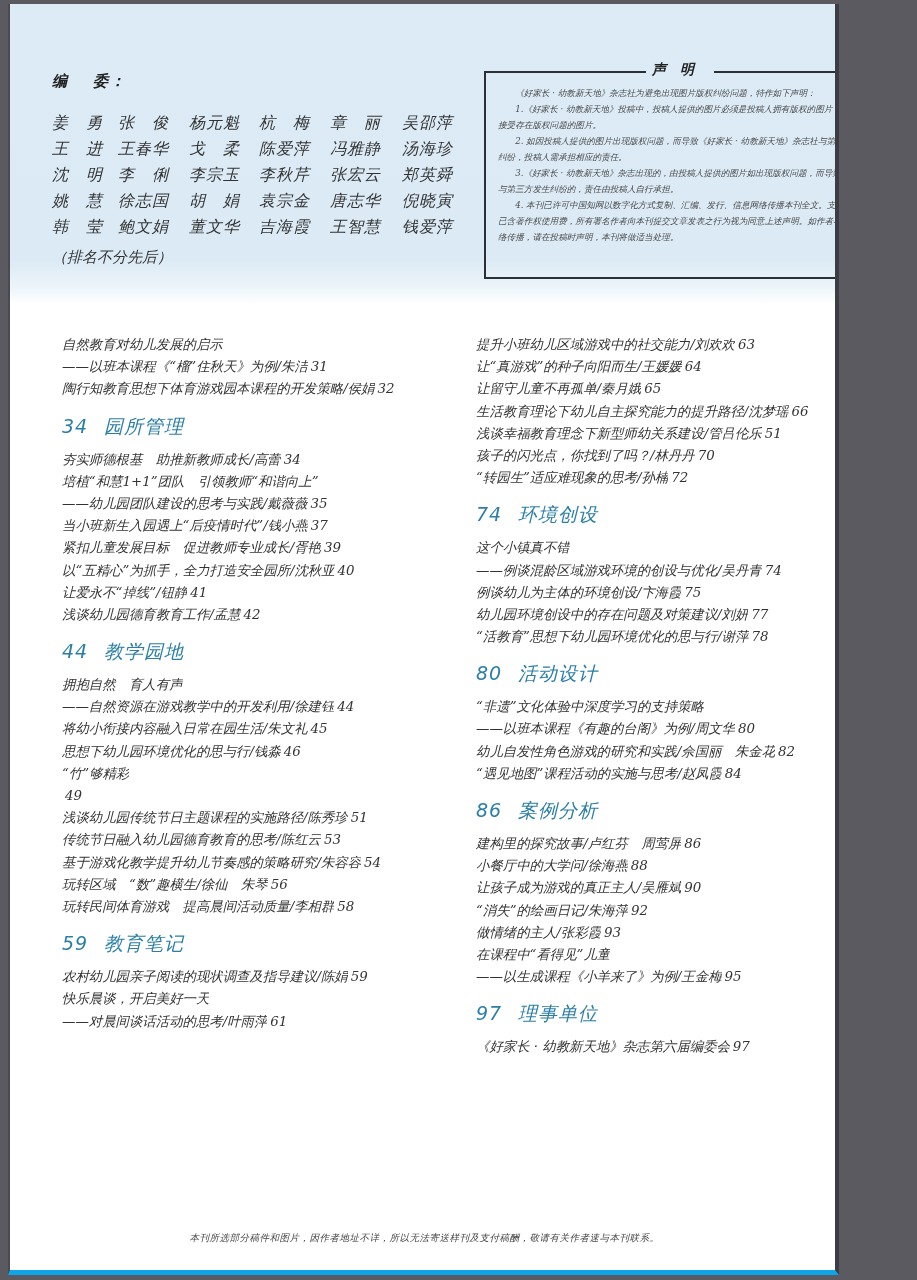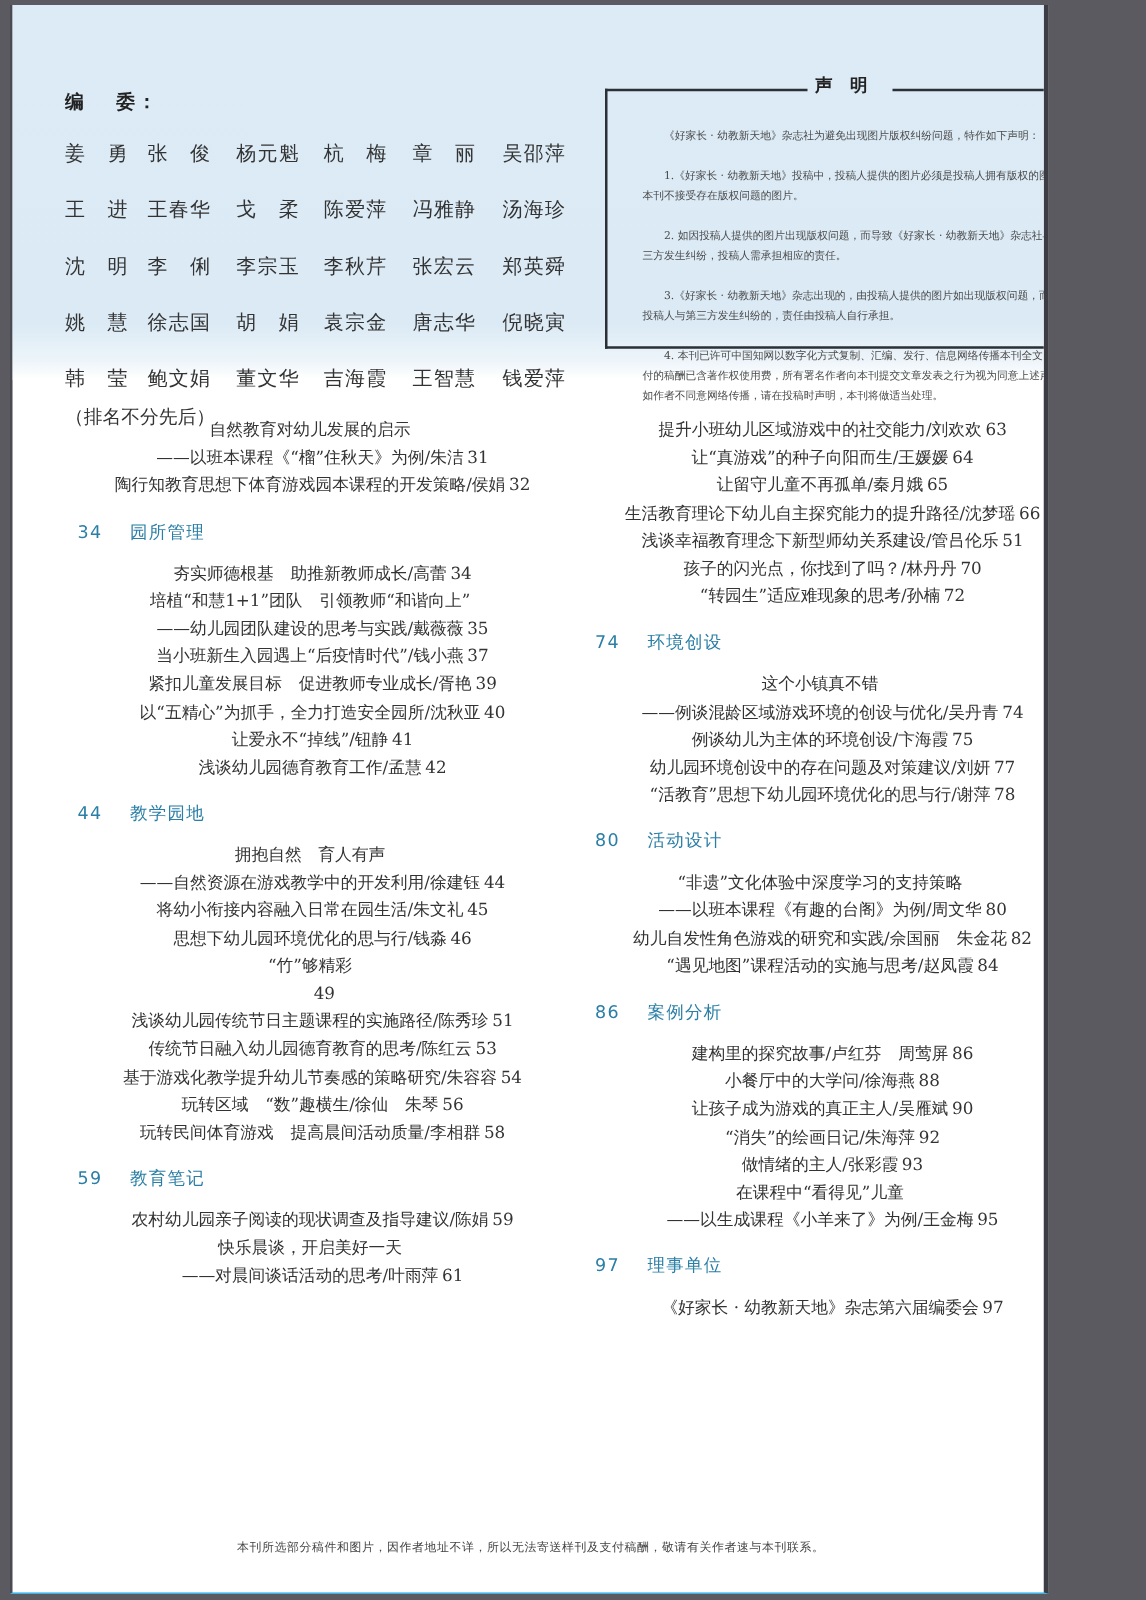--- a/index.html
+++ b/index.html
@@ -6,41 +6,42 @@
   body {
     width: 917px; height: 1280px; overflow: hidden;
     background: #5a5a60;
     font-family: "DejaVu Serif", "Liberation Serif", serif;
   }
   .page {
     position: absolute; left: 8px; top: 4px; width: 831px; height: 1271px;
     background: #ffffff;
     border-left: 2px solid #4a4a52;
     border-right: 4px solid #3c3c44;
-    border-bottom: 1px solid #0ea5e9;
+    border-bottom: 5px solid #0ea5e9;
     box-sizing: border-box;
     overflow: hidden;
+    font-style: italic;
   }
   .top-band {
     position: absolute; left: 0; top: 0; width: 100%; height: 300px;
     background: linear-gradient(to bottom, #dcebf6 0%, #dbeaf5 85%, #eef5fa 95%, #ffffff 100%);
   }
   .editors {
     position: absolute; left: 42px; top: 68px; width: 420px;
     color: #2a2a2a;
   }
   .editors-label {
     font-family: "DejaVu Sans", sans-serif; font-weight: bold;
     font-size: 15px; letter-spacing: 2px; margin-bottom: 22px;
     color: #222;
   }
   .editors-label .gap { display: inline-block; width: 24px; }
   .names-grid {
     display: grid; grid-template-columns: 66px 71px 70px 71px 72px 60px;
-    row-gap: 24px; font-size: 16px; color: #333;
+    row-gap: 5px; font-size: 16px; color: #333;
   }
   .names-grid span { white-space: nowrap; letter-spacing: 1px; }
   .names-note { margin-top: 10px; font-size: 15px; color: #333; }
 
   .statement {
     position: absolute; left: 474px; top: 67px; width: 392px; height: 208px;
     border: 2px solid #2b2f36; border-top: none;
     box-sizing: border-box; padding: 14px 0 6px 12px;
     font-size: 8.6px; line-height: 16px; color: #4a4a4a;
   }
@@ -50,35 +51,35 @@
   .statement-top::before, .statement-top::after {
     content: ""; position: absolute; top: 0; height: 2px; background: #2b2f36;
   }
   .statement-top::before { left: 0; width: 162px; }
   .statement-top::after { right: 0; width: 162px; }
   .statement-title {
     position: absolute; left: 0; right: 0; top: -10px; text-align: center;
     font-family: "DejaVu Sans", sans-serif; font-weight: bold; font-size: 14px;
     color: #222; letter-spacing: 14px;
   }
-  .statement p { margin: 16px; text-indent: 2em; }
+  .statement p { margin: 0; text-indent: 2em; }
 
   .toc-col { position: absolute; top: 330px; }
   .toc-left { left: 52px; width: 392px; }
   .toc-right { left: 466px; width: 380px; }
   .toc-line {
-    display: flex; justify-content: center; align-items: baseline;
+    display: flex; justify-content: flex-start; align-items: baseline;
     font-size: 13.4px; height: 22.2px; line-height: 22.2px; color: #333;
     white-space: nowrap;
   }
   .toc-line .title { overflow: hidden; }
   .toc-line .page-num { min-width: 20px; text-align: right; color: #333; }
   .section-head {
     font-family: "DejaVu Sans", sans-serif;
-    color: #2b7fa6; font-size: 14px; height: 42px; line-height: 42px;
+    color: #2b7fa6; font-size: 19px; height: 42px; line-height: 42px;
     margin-top: 4px; margin-bottom: 2px; letter-spacing: 1px;
   }
   .section-head .num { display: inline-block; width: 42px; }
   .footer-note {
     position: absolute; left: 4px; right: 0; top: 1228px; text-align: center;
     font-size: 9.5px; color: #444; letter-spacing: 0.5px;
   }
 </style>
 </head>
 <body>

